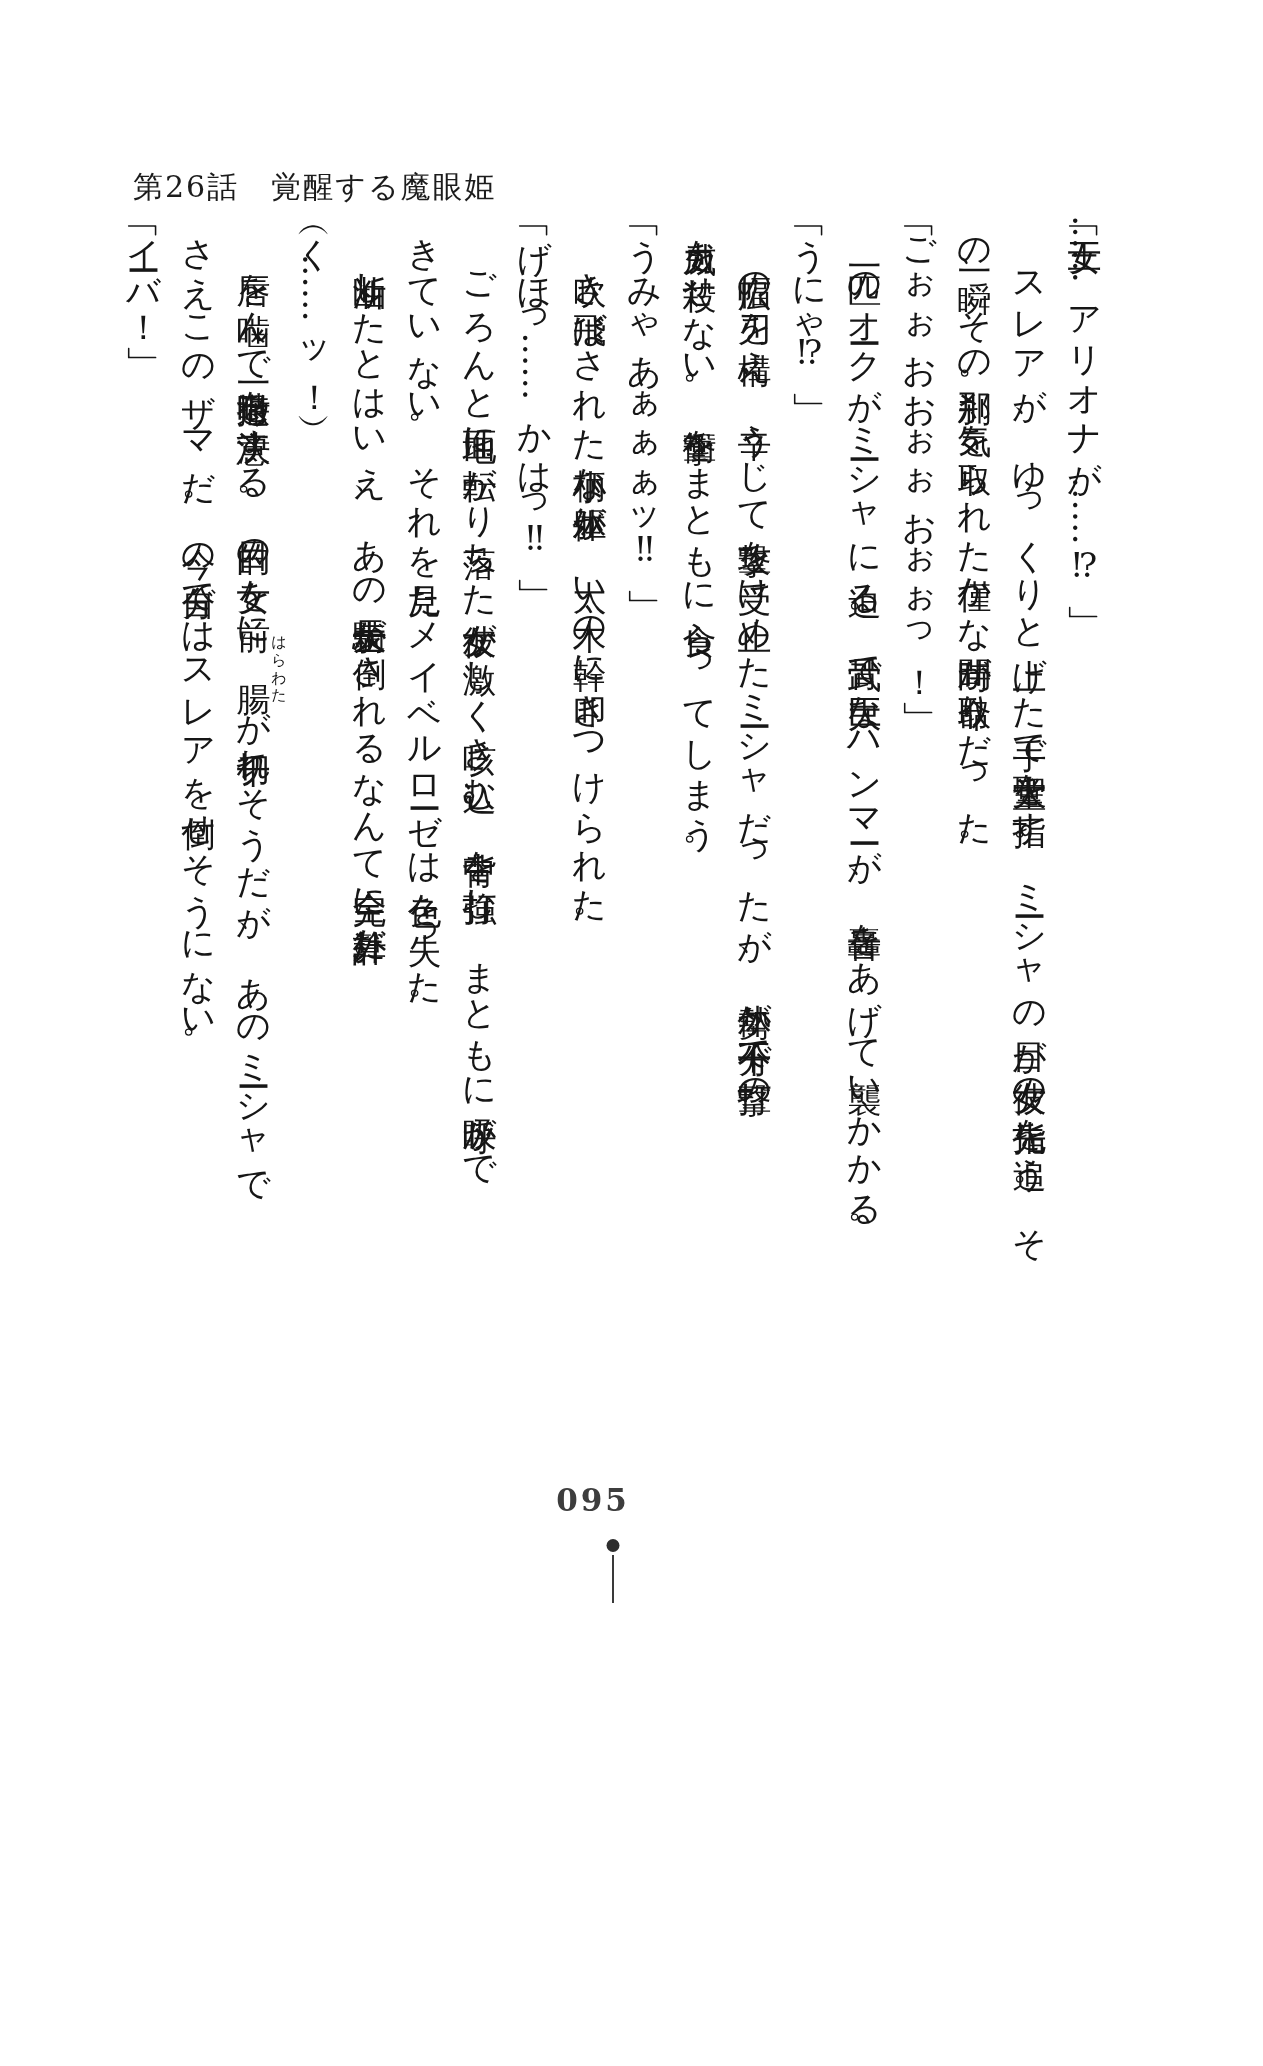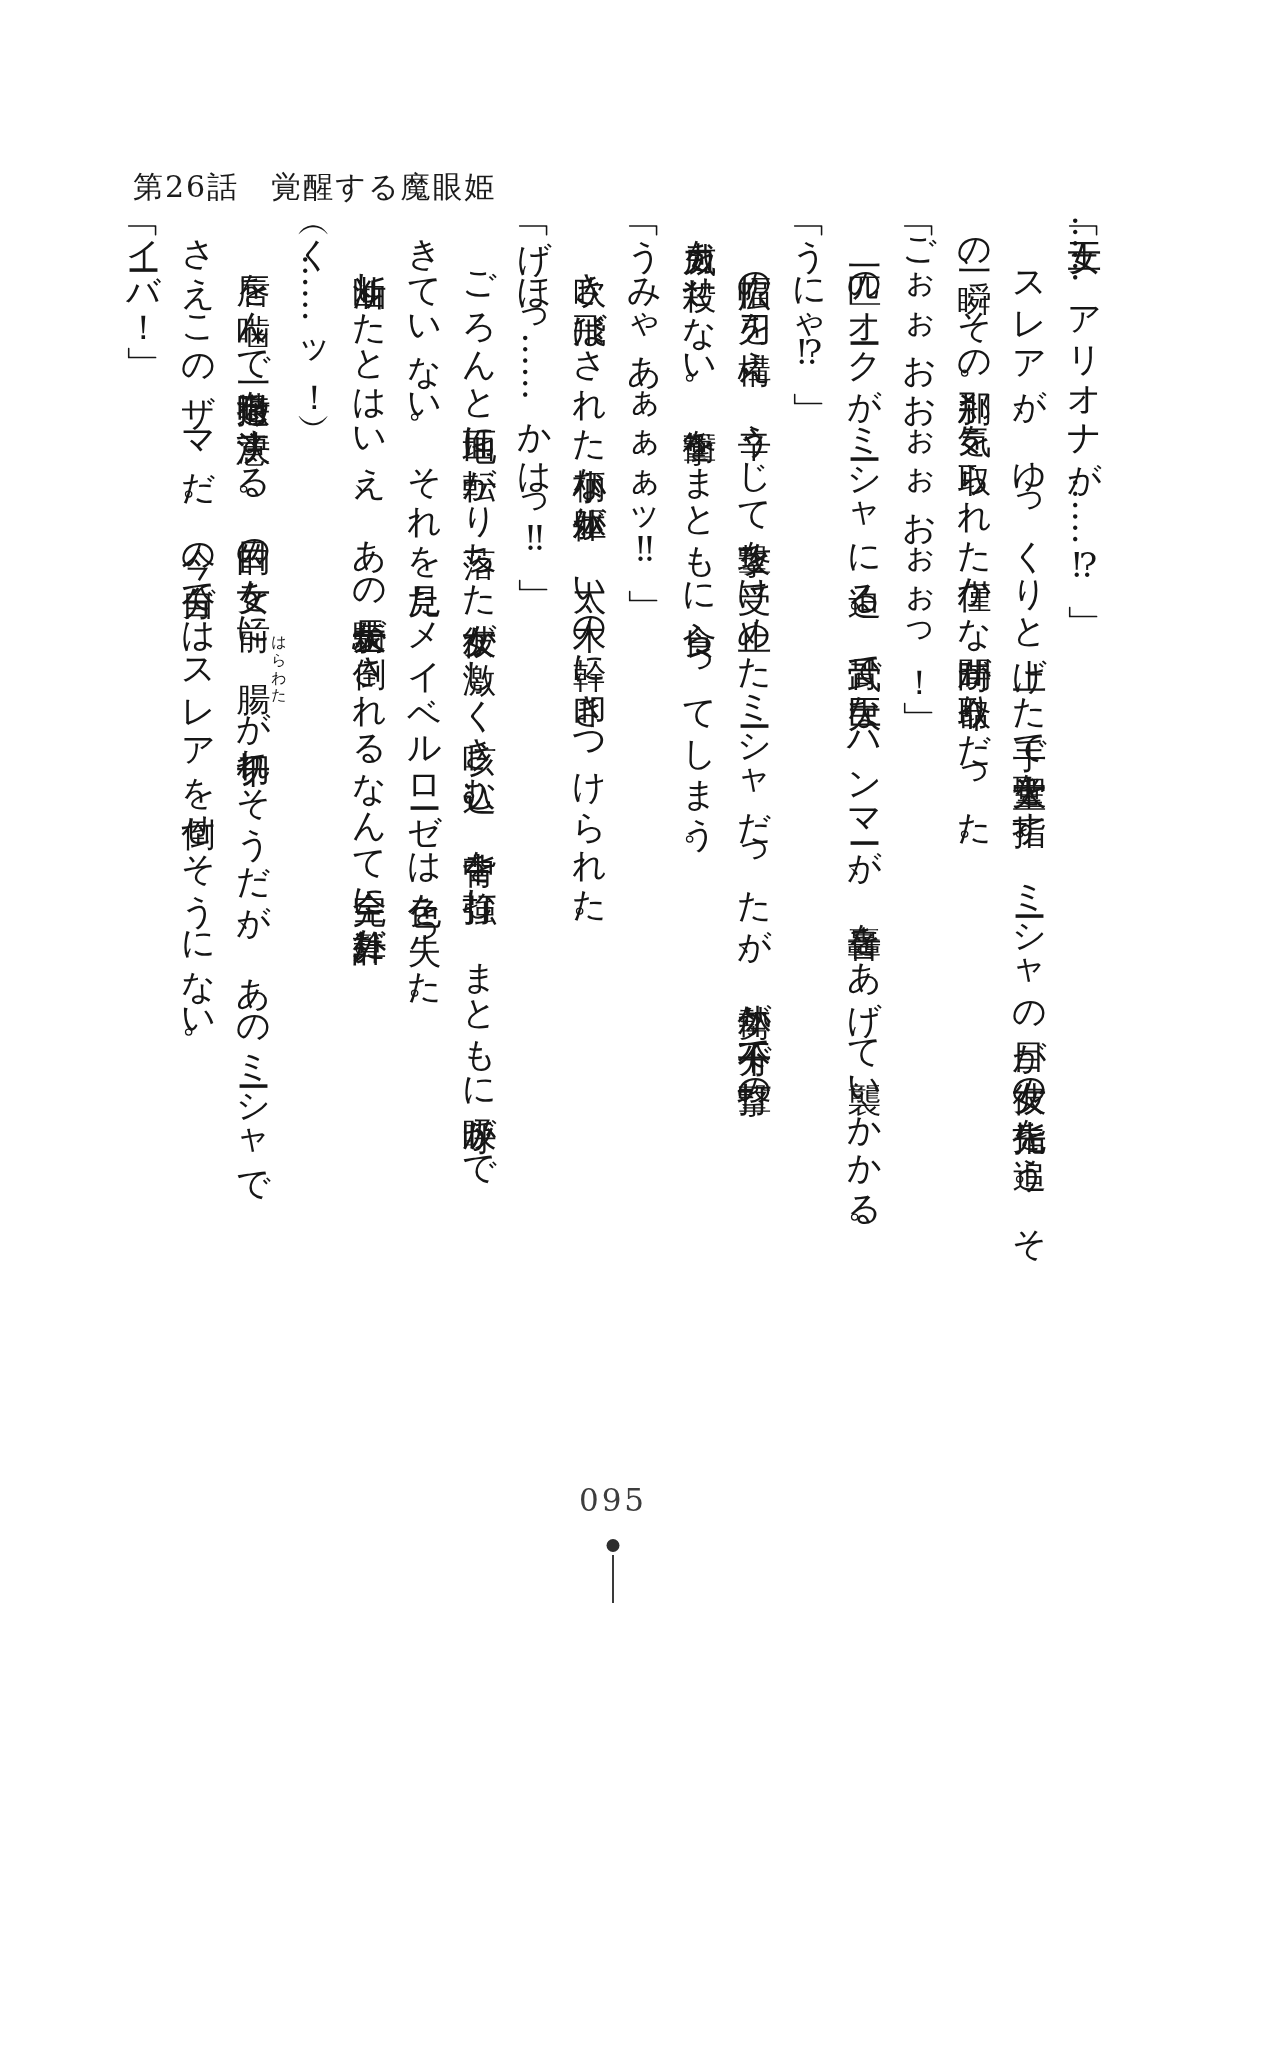--- a/index.html
+++ b/index.html
@@ -37,25 +37,26 @@
   .line { white-space: nowrap; }
   .line.indent { text-indent: 1em; }
   ruby { ruby-align: center; }
   ruby rt {
     font-size: 15px;
     color: #161616;
     letter-spacing: 0;
   }
   .page-number {
     position: absolute;
-    left: 613px; top: 1482px;
+    left: 593px; top: 1482px;
     transform: translateX(-50%);
     font-size: 31px;
     letter-spacing: 3px;
     color: #3d3d3d;
+    font-weight: bold;
   }
   .page-marker-dot {
     position: absolute;
     left: 613px; top: 1539px;
     transform: translateX(-50%);
     width: 13px; height: 13px;
     border-radius: 50%;
     background: #2e2e2e;
   }
   .page-marker-line {

